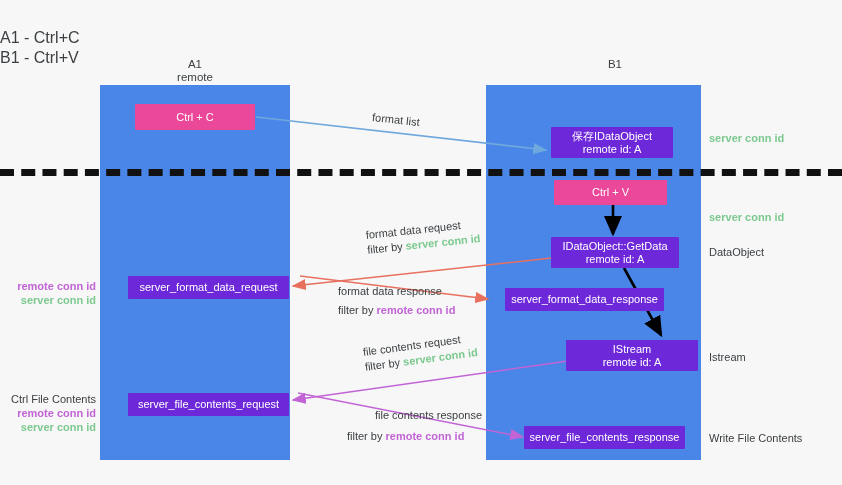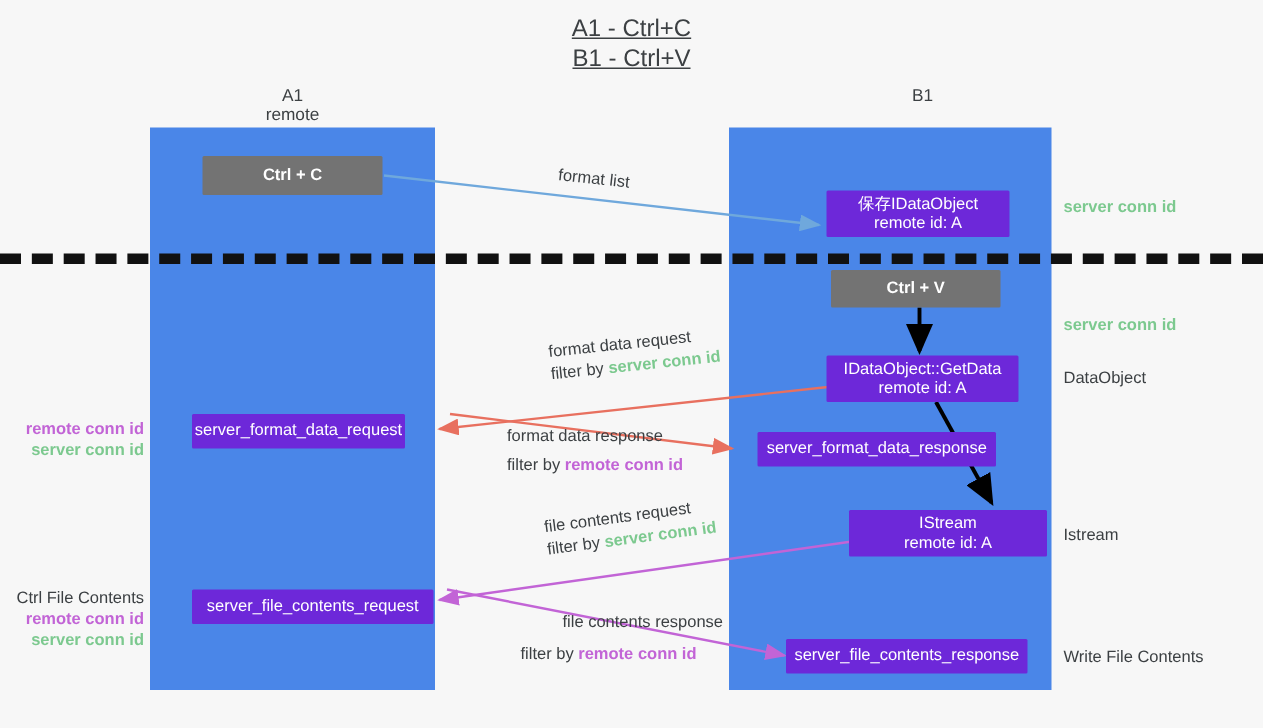--- a/index.html
+++ b/index.html
@@ -16,27 +16,26 @@
     overflow: hidden;
   }
   .canvas {
     position: absolute;
     inset: 0;
   }
   
   .title {
     position: absolute;
     left: 0;
-    top: 10px;
+    top: 28px;
     width: 842px;
-    text-align: center;
+    text-align: left;
     font-size: 16px;
     line-height: 20px;
     color: #3c4043;
-    text-decoration: underline;
   }
   
   .col-header {
     position: absolute;
     text-align: center;
     font-size: 11.5px;
     line-height: 13px;
     color: #3c4043;
   }
   .col-header .sub { display: block; }
@@ -53,21 +52,21 @@
     flex-direction: column;
     align-items: center;
     justify-content: center;
     color: #ffffff;
     font-size: 11px;
     line-height: 13px;
     text-align: center;
     border-radius: 1px;
   }
   .box.green { background: #6aa84f; background: #76c28f; }
-  .box.green { background: #737373; font-weight: bold; }
+  .box.green { background: #ec4899; }
   .box.orange { background: #6d28d9; }
   .box .l2 { display: block; }
   
   .dashed-line {
     position: absolute;
     left: 0;
     top: 169px;
     width: 842px;
     height: 0;
     border-top: 7px dashed #111111;
@@ -172,21 +171,21 @@
   <div class="box orange" style="left:551px; top:237px; width:128px; height:31px;">
     <span>IDataObject::GetData</span>
     <span class="l2">remote id: A</span>
   </div>
 
   <div class="box orange" style="left:566px; top:340px; width:132px; height:31px;">
     <span>IStream</span>
     <span class="l2">remote id: A</span>
   </div>
 
-  <div class="box orange" style="left:128px; top:276px; width:142px; height:23px;">
+  <div class="box orange" style="left:128px; top:276px; width:161px; height:23px;">
     <span>server_format_data_request</span>
   </div>
 
   <div class="box orange" style="left:489px; top:288px; width:159px; height:23px;margin-left:16px;">
     <span>server_format_data_response</span>
   </div>
 
   <div class="box orange" style="left:128px; top:393px; width:161px; height:23px;">
     <span>server_file_contents_request</span>
   </div>

